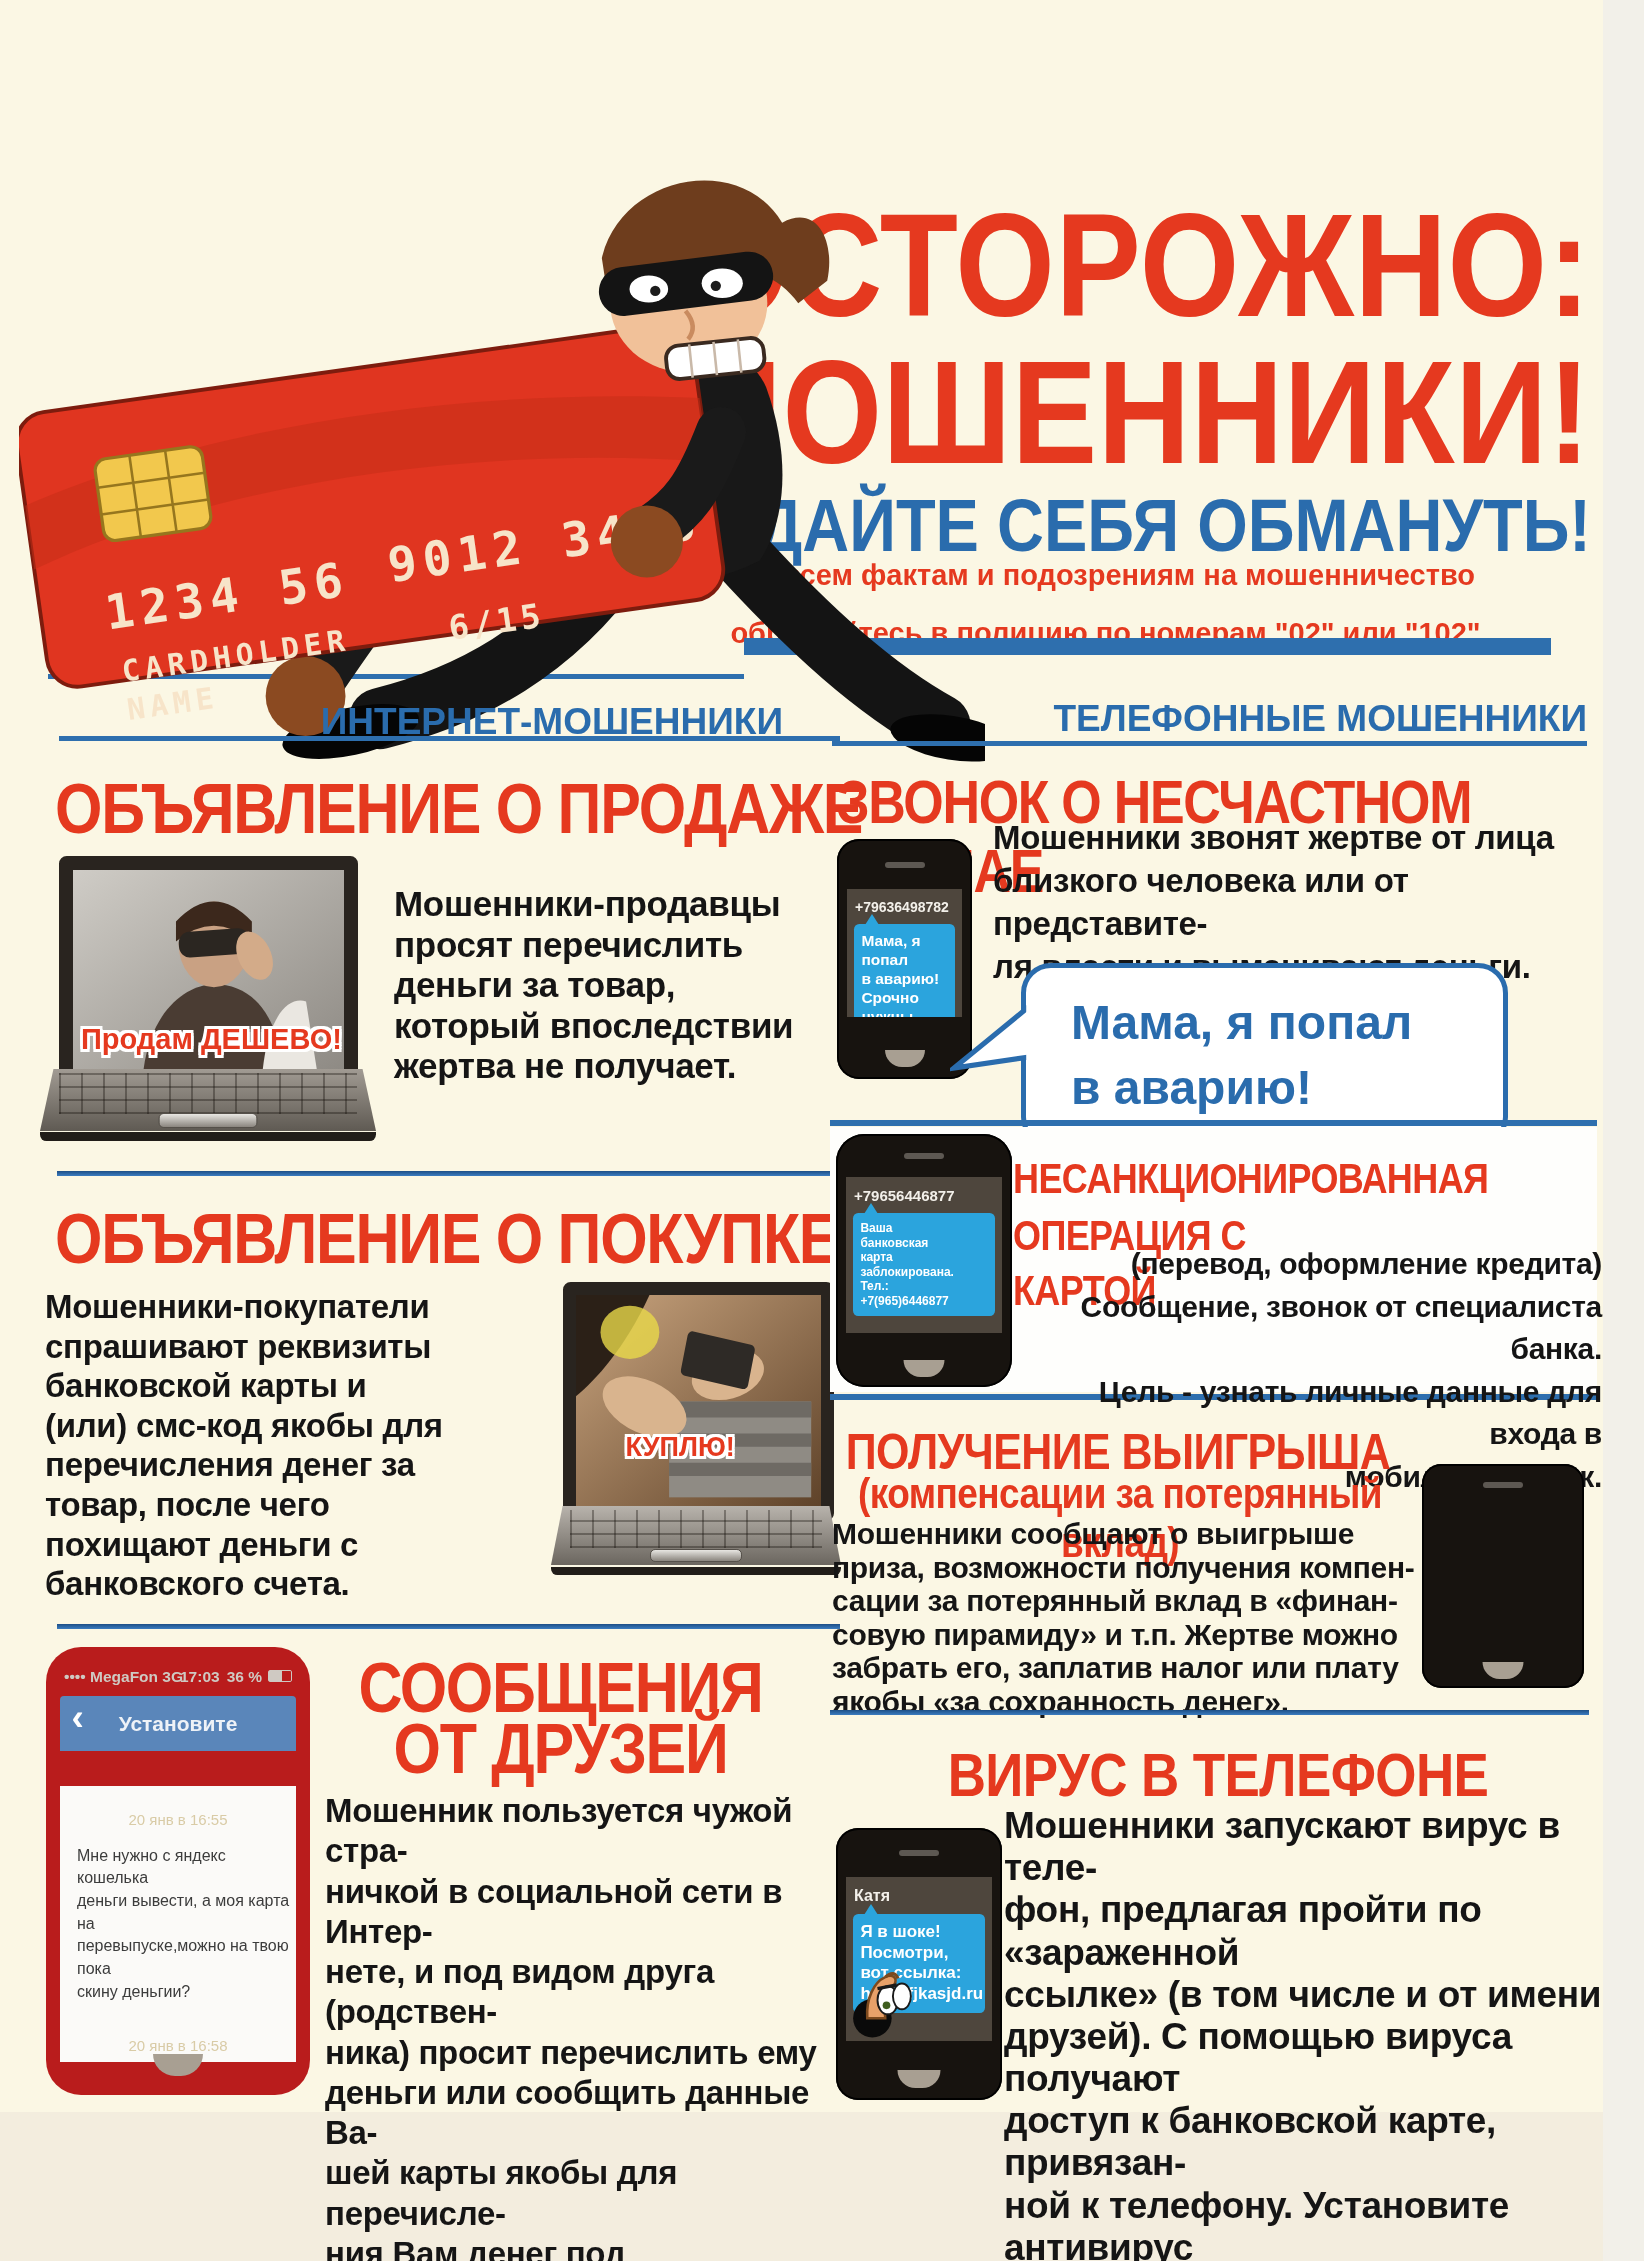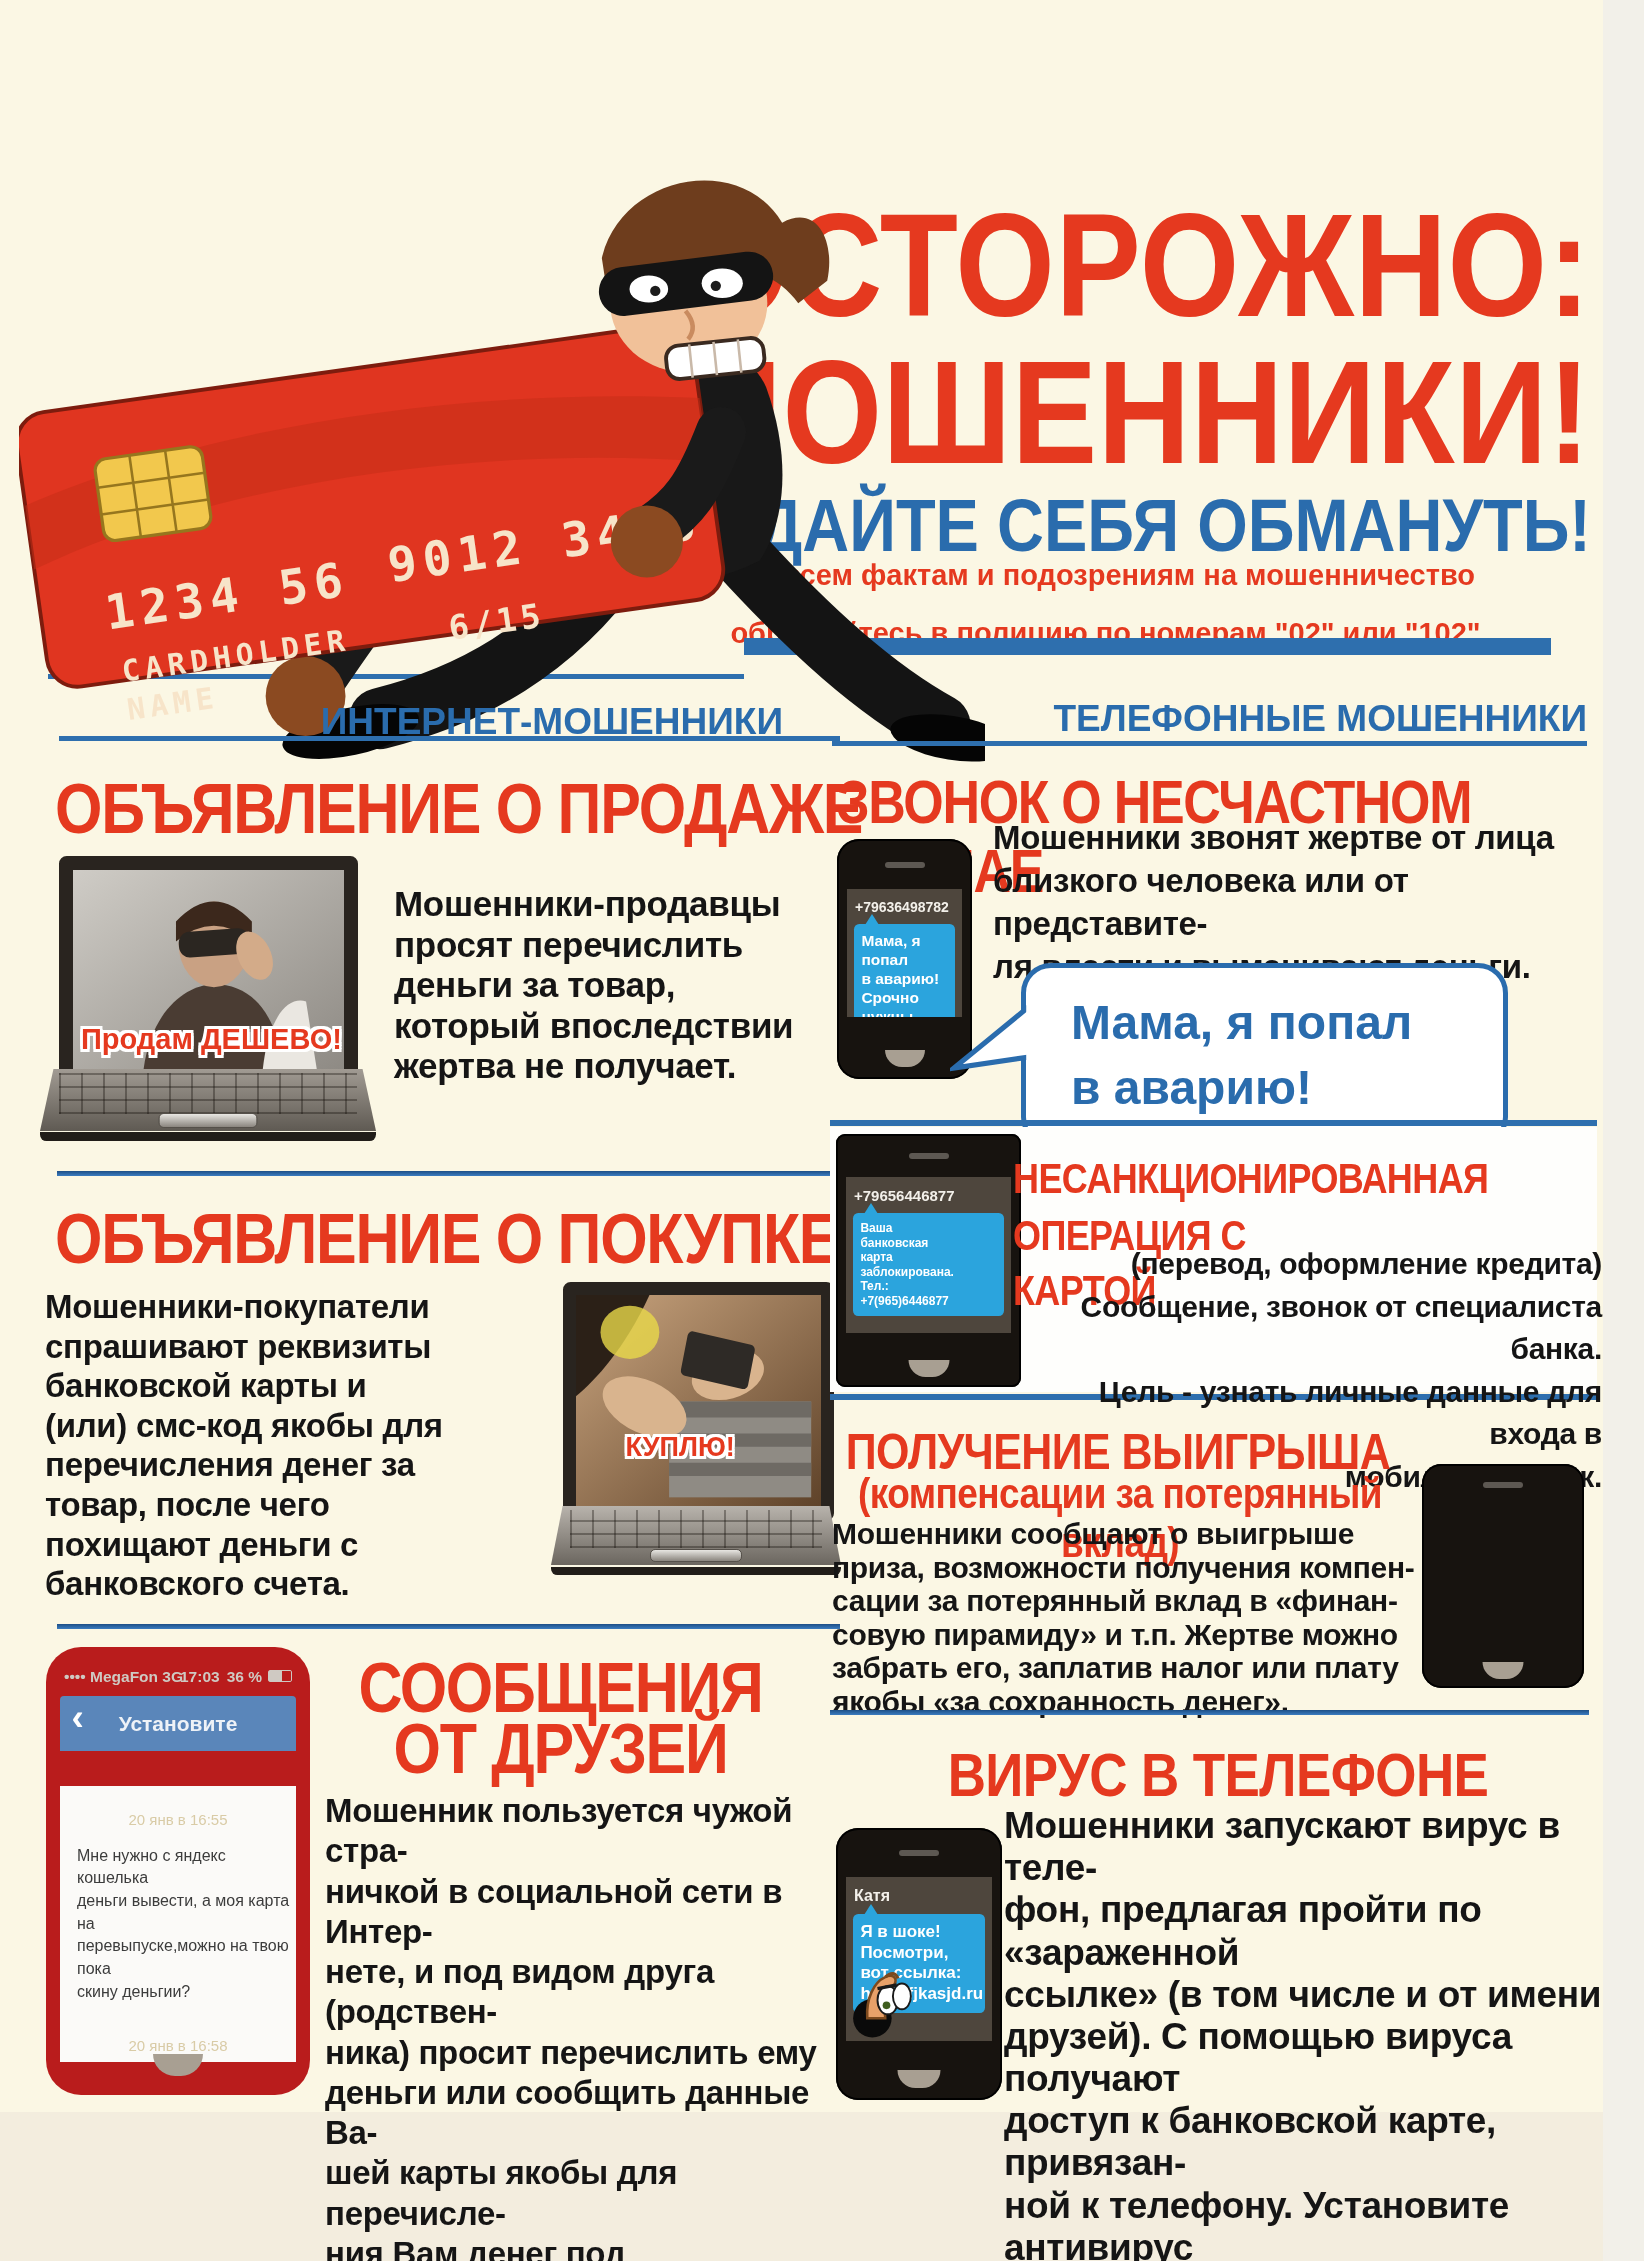--- a/index.html
+++ b/index.html
@@ -243,21 +243,21 @@
       <rect x="118" y="0" width="14" height="110" fill="#fff"></rect>
     </svg>
     <div class="pre t-blue" style="position:absolute;left:45px;top:23px;font-size:48px;line-height:1.35;">Мама, я попал
 в аварию!</div>
   </div>
 
   <div class="abs hline" style="left:830px;top:1120px;width:767px;height:5.8px;"></div>
   <div class="abs" style="left:830px;top:1127px;width:767px;height:265px;background:#fefefc;"></div>
   <div class="abs hline" style="left:830px;top:1394px;width:767px;height:5.8px;"></div>
 
-  <div class="mphone" style="left:836px;top:1134px;width:176px;height:253px;border-radius:9px;padding-left:9px;">
+  <div class="mphone" style="left:836px;top:1134px;width:176px;height:253px;border-radius:28px;">
     <div class="slit" style="top:19.3px;"></div>
     <div class="scr" style="top:43px;bottom:54px;">
       <div class="num" style="font-size:15px;">+79656446877</div>
       <div class="sms pre" style="font-size:12px;">Ваша
 банковская
 карта
 заблокирована.
 Тел.:
 +7(965)6446877</div>
     </div>

